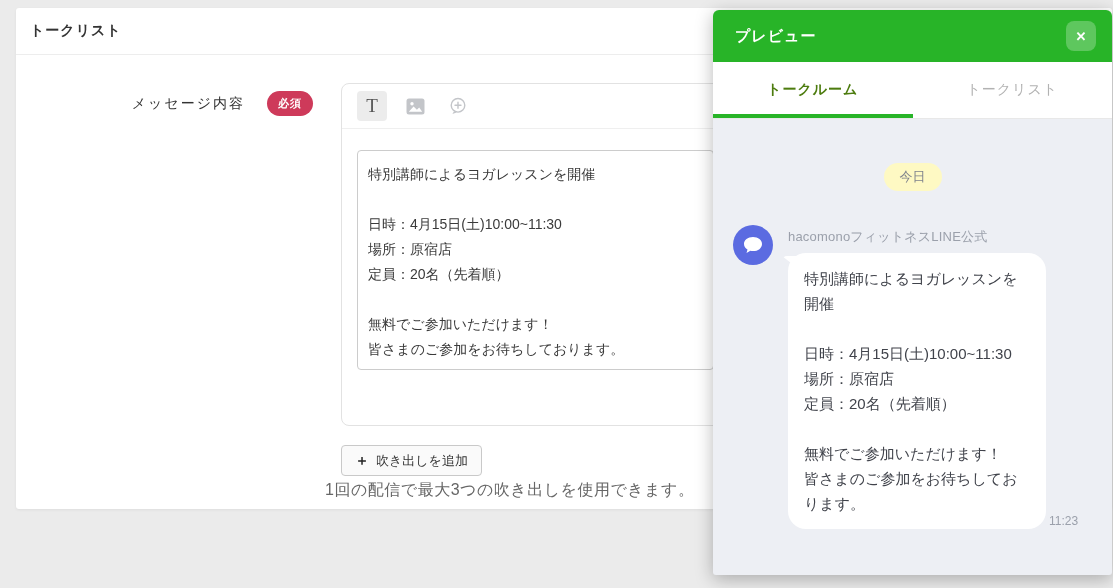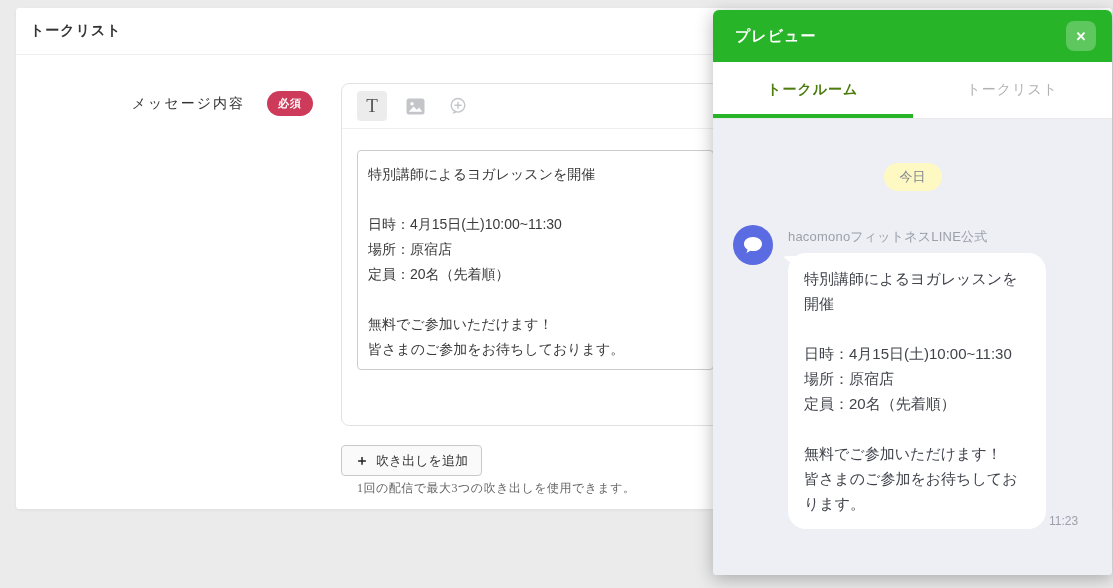--- a/index.html
+++ b/index.html
@@ -55,21 +55,21 @@
     font-family:"Liberation Sans","DejaVu Sans",sans-serif;
   }
 
   .add-bubble-btn {
     position:absolute; left:325px; top:437px; height:31px; padding:0 13px;
     background:#fafafa; border:1px solid #c9c9c9; border-radius:4px;
     font-size:13px; color:#333; display:flex; align-items:center; gap:7px; cursor:pointer;
     font-family:inherit;
   }
   .add-bubble-btn .plus { font-weight:bold; font-size:14px; color:#222; }
-  .helper { position:absolute; left:341px; top:472px; font-size:12px; color:#666; letter-spacing:0.5px;font-family:Liberation Serif, serif; }
+  .helper { position:absolute; left:309px; top:472px; font-size:16px; color:#666; letter-spacing:0.5px; }
 
   
   .preview {
     position:absolute; left:713px; top:10px; width:399px; height:565px;
     border-radius:6px 6px 3px 3px; overflow:hidden;
     box-shadow:0 4px 18px rgba(0,0,0,0.28);
     background:#edeff4; z-index:10; display:flex; flex-direction:column;
   }
   .preview-header {
     height:52px; background:#28b428; flex:0 0 auto;

